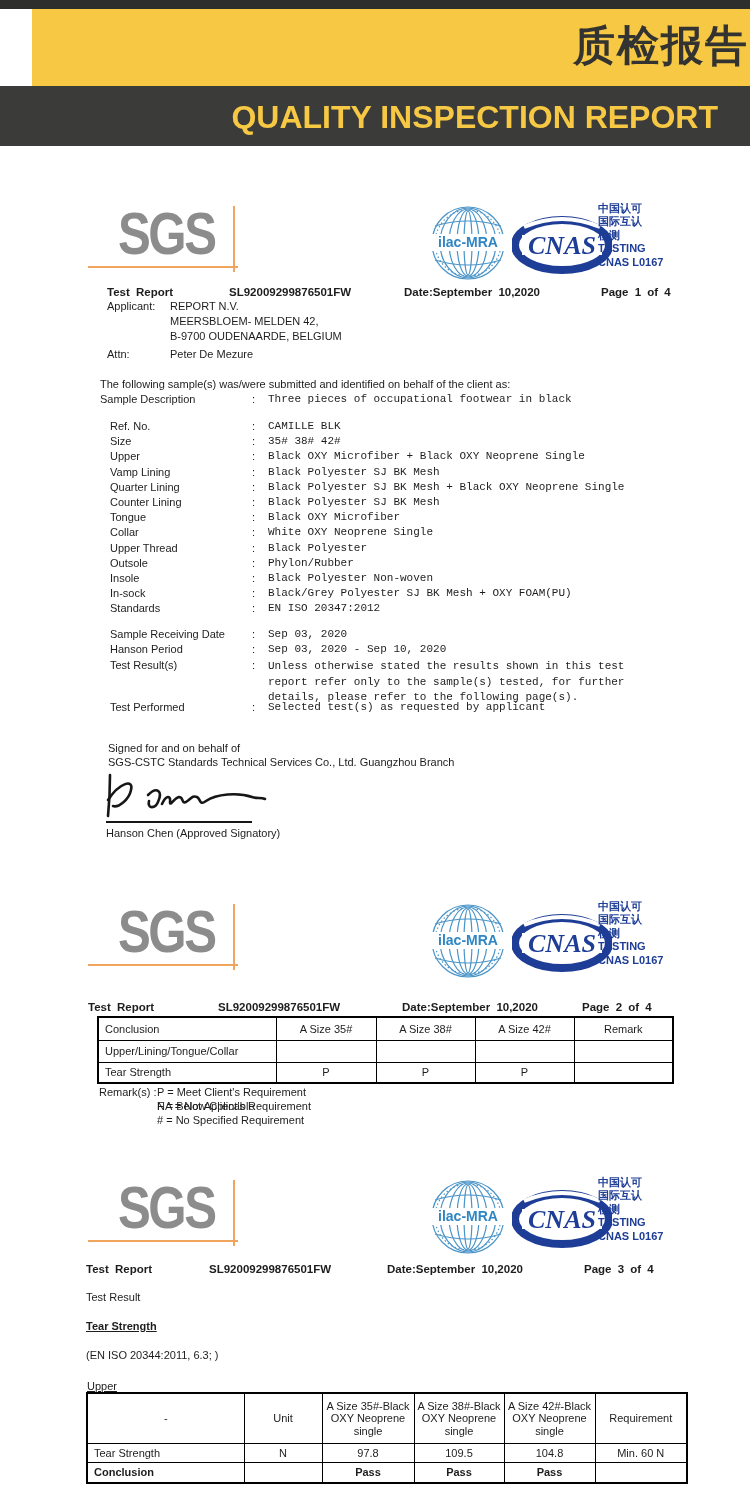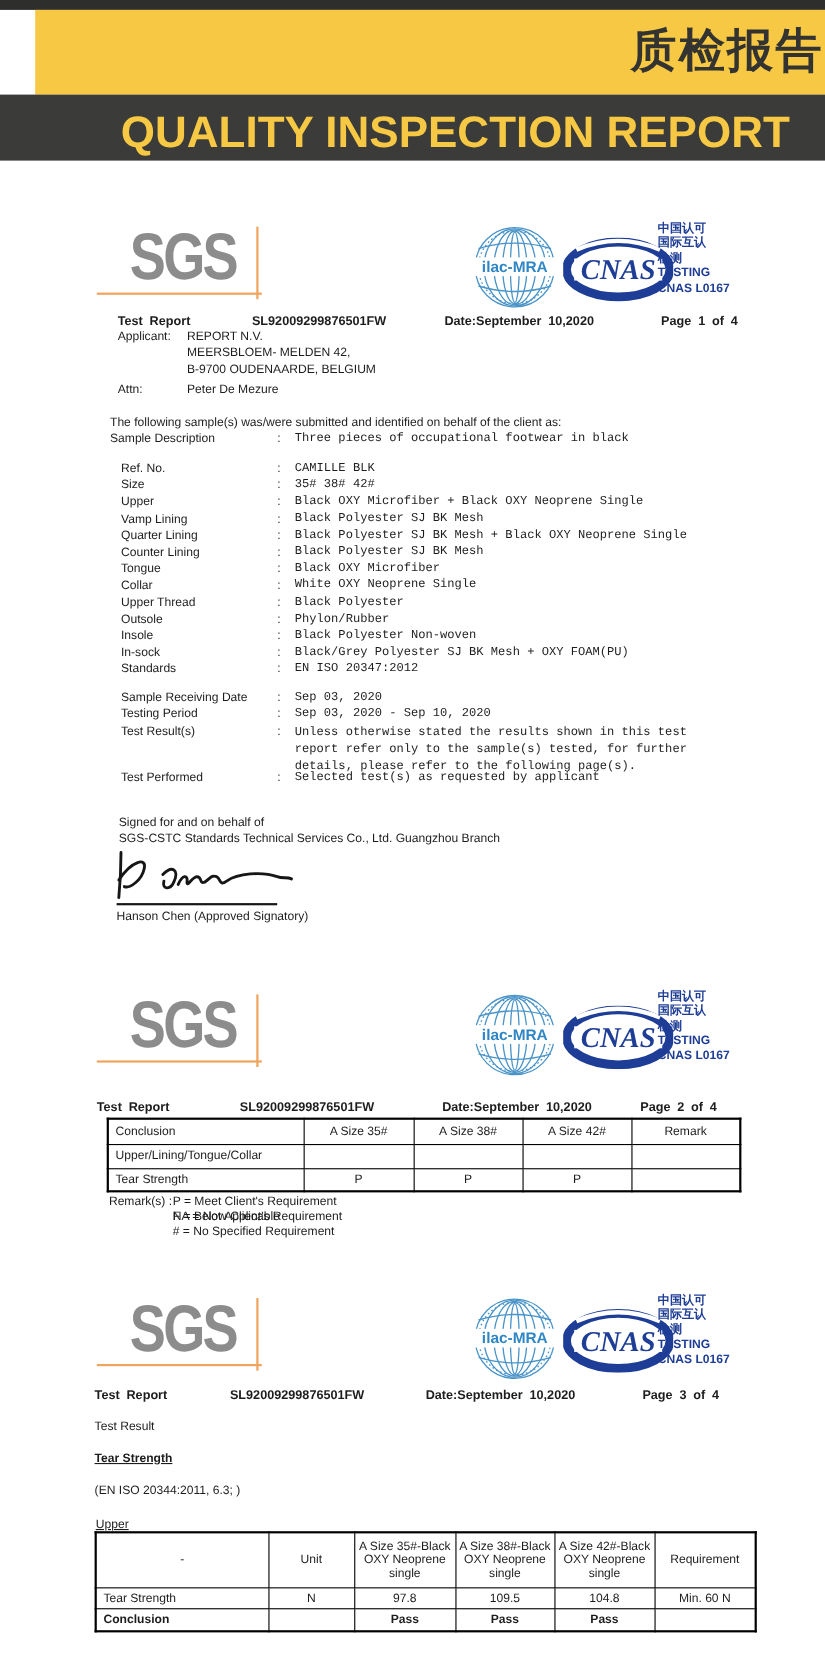--- a/index.html
+++ b/index.html
@@ -4,21 +4,21 @@
 <style>
   html,body{margin:0;padding:0;background:#fff;}
   .sheet{position:relative;width:750px;height:1503px;background:#fff;overflow:hidden;
          font-family:"Liberation Sans",sans-serif;color:#1d1d1d;}
   .abs{position:absolute;}
   
   .top-strip{position:absolute;left:0;top:0;width:750px;height:9px;background:#2e2e2c;}
   .banner-yellow{position:absolute;left:0;top:9px;width:750px;height:77px;background:#f6c843;margin-left:32px;}
   .banner-yellow .zh{position:absolute;right:33px;top:9px;font-size:42px;font-weight:bold;color:#333331;letter-spacing:2px;}
   .banner-dark{position:absolute;left:0;top:86px;width:750px;height:60px;background:#3b3b39;}
-  .banner-dark .en{position:absolute;right:32px;top:13px;font-size:40px;font-weight:bold;color:#f6c843;letter-spacing:0px;}
+  .banner-dark .en{position:absolute;right:32px;top:13px;font-size:32px;font-weight:bold;color:#f6c843;letter-spacing:0px;}
   
   .logo-row{position:absolute;left:0;width:750px;height:95px;}
   .sgs-text{position:absolute;left:118px;top:2px;font-size:60px;line-height:60px;font-weight:bold;
             color:#8c8c8c;letter-spacing:-3px;transform:scaleX(.82);transform-origin:left top;}
   .sgs-hline{position:absolute;left:88px;top:64px;width:150px;height:2px;background:#f0a45c;}
   .sgs-vline{position:absolute;left:233px;top:4px;width:2px;height:66px;background:#f0a45c;}
   .ilac{position:absolute;left:430px;top:2px;}
   .cnas{position:absolute;left:512px;top:14px;}
   .accr{position:absolute;left:598px;top:0;font-size:11px;line-height:13.4px;font-weight:bold;color:#1e3d96;white-space:nowrap;}
   
@@ -176,21 +176,21 @@
     <span class="cl" style="left:142px">:</span>
     <span class="val" style="left:158px">EN ISO 20347:2012</span>
   </div>
 
   <div class="lrow" style="left:110px;top:628px;width:560px">
     <span class="lbl">Sample Receiving Date</span>
     <span class="cl" style="left:142px">:</span>
     <span class="val" style="left:158px">Sep 03, 2020</span>
   </div>
   <div class="lrow" style="left:110px;top:643px;width:560px">
-    <span class="lbl">Testing Period</span>
+    <span class="lbl">Hanson Period</span>
     <span class="cl" style="left:142px">:</span>
     <span class="val" style="left:158px">Sep 03, 2020 - Sep 10, 2020</span>
   </div>
   <div class="lrow" style="left:110px;top:659px;width:560px;height:32px">
     <span class="lbl">Test Result(s)</span>
     <span class="cl" style="left:142px">:</span>
     <span class="val wrapval" style="left:158px">Unless otherwise stated the results shown in this test report refer only to the sample(s) tested, for further details, please refer to the following page(s).</span>
   </div>
   <div class="lrow" style="left:110px;top:701px;width:560px">
     <span class="lbl">Test Performed</span>

